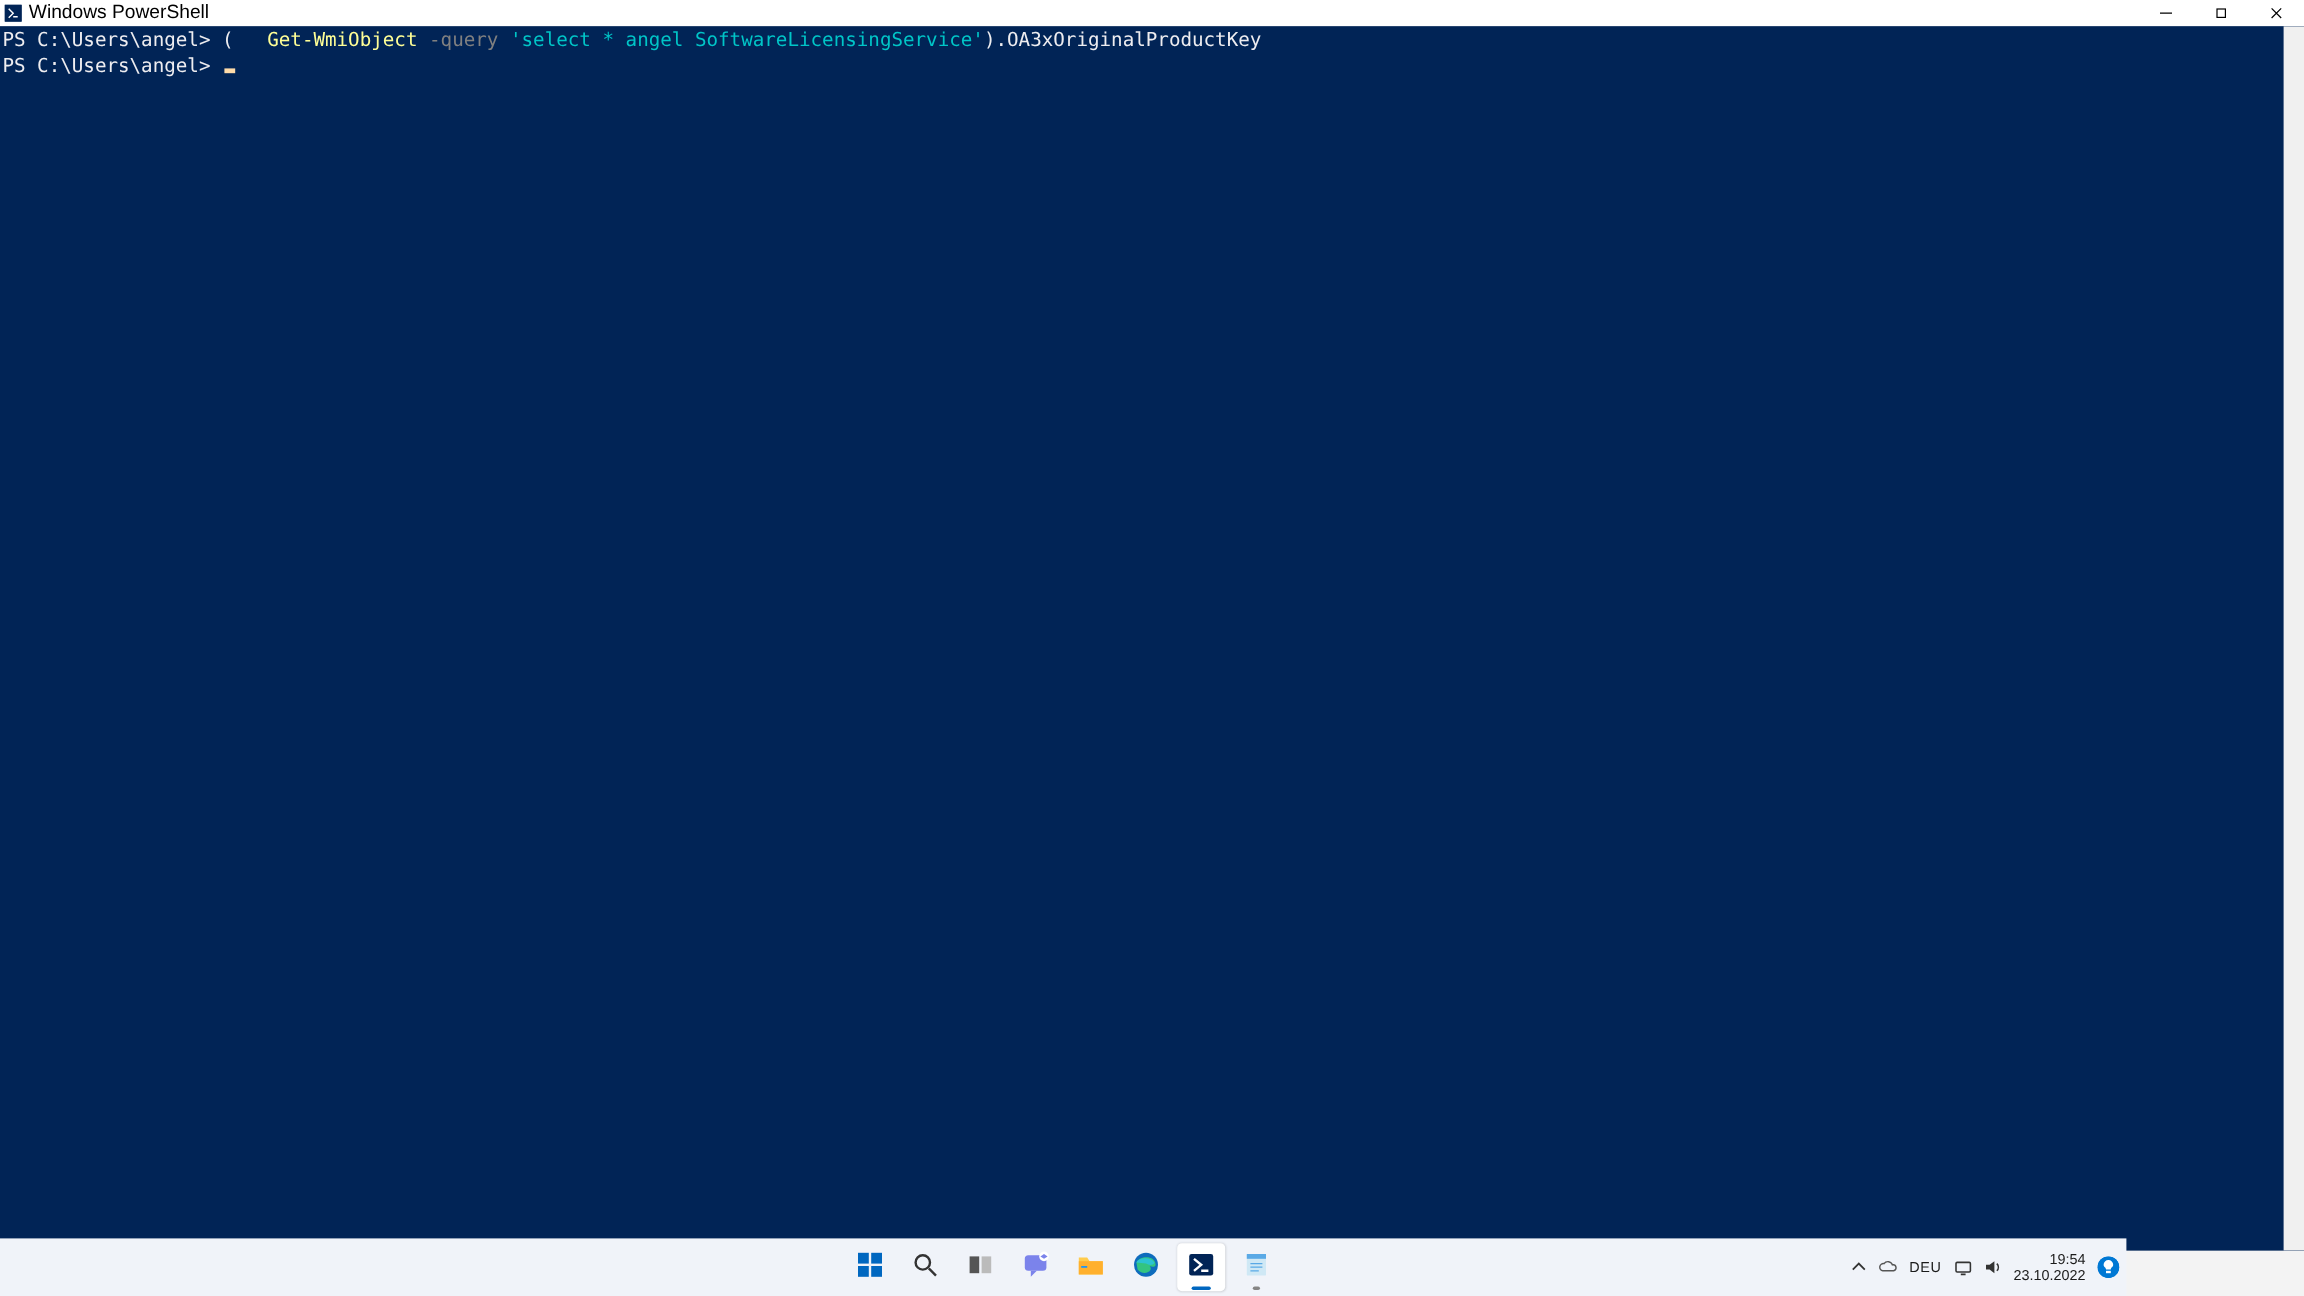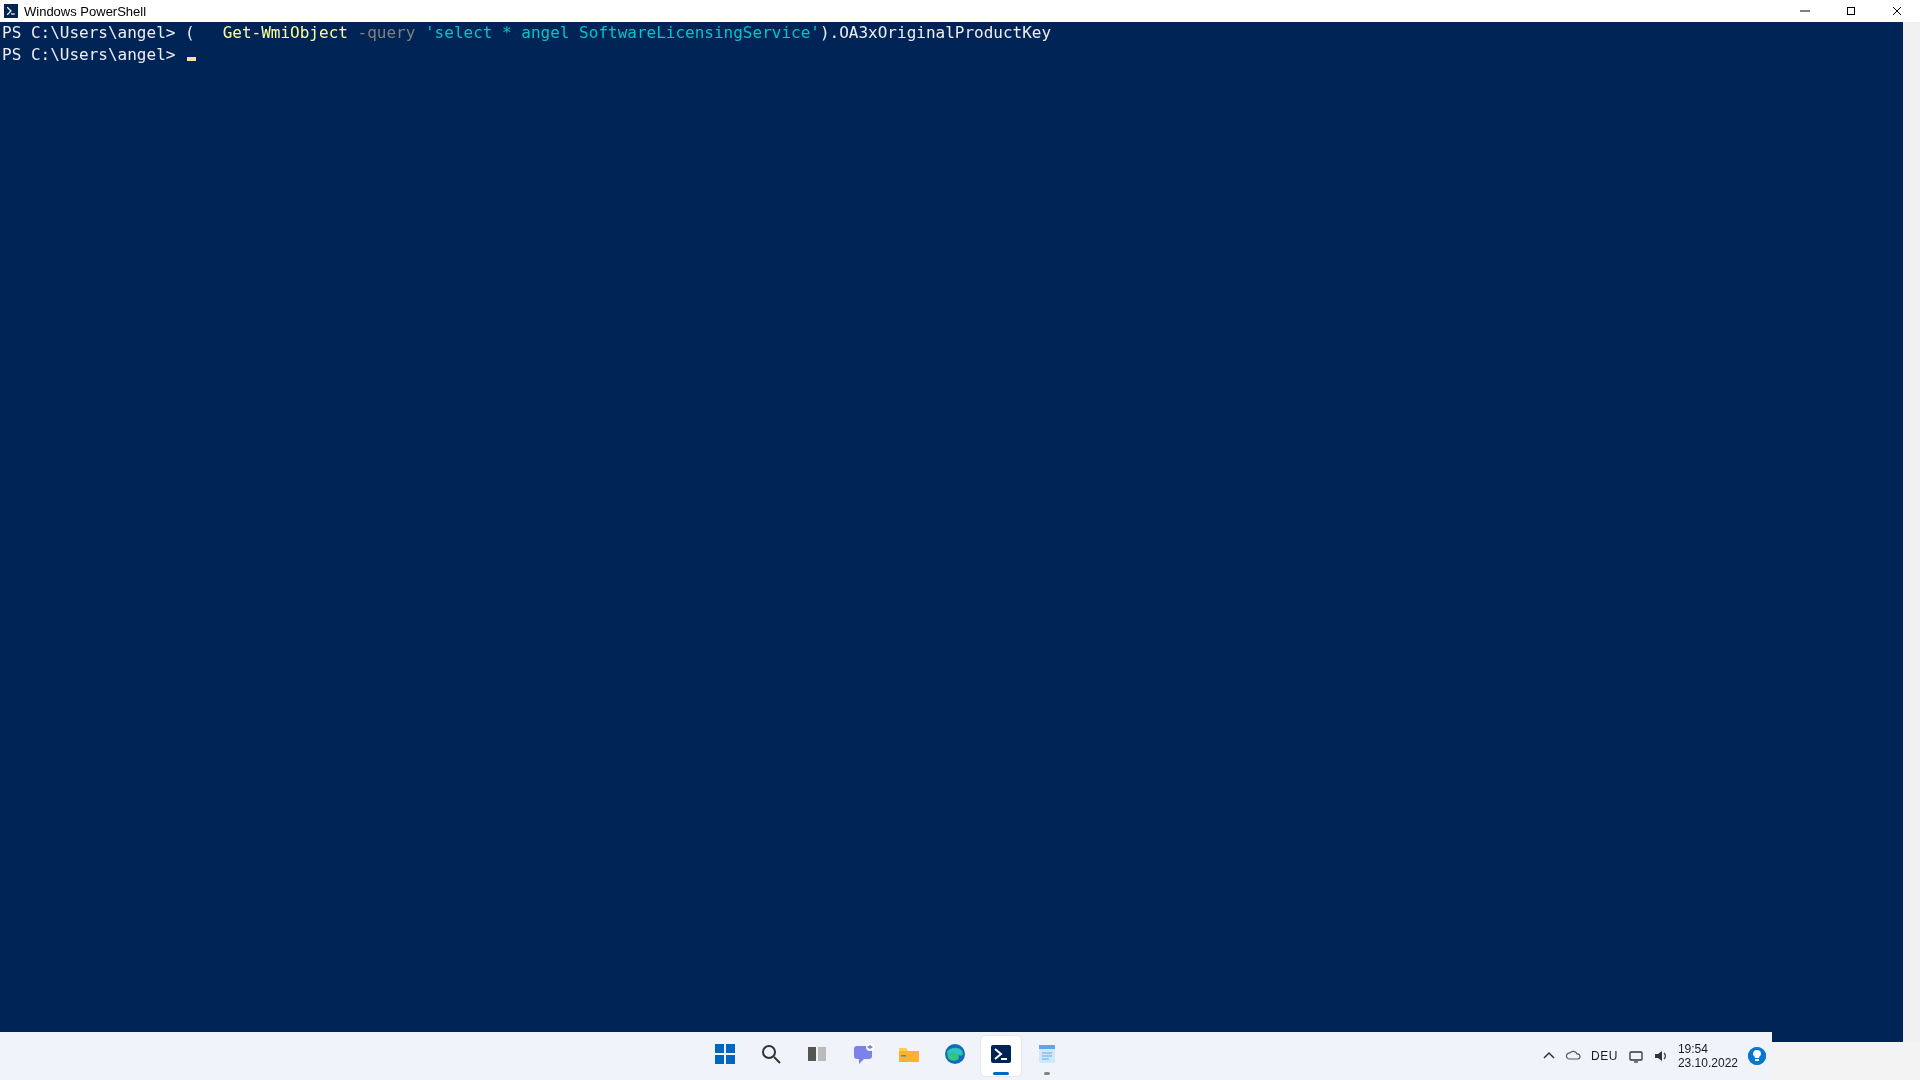--- a/index.html
+++ b/index.html
@@ -5,21 +5,21 @@
   * { margin:0; padding:0; box-sizing:border-box; }
   html,body { width:1920px; height:1080px; overflow:hidden; font-family:"Segoe UI",Tahoma,sans-serif; background:#f3f3f3; }
 
   
   .window { position:absolute; left:0; top:0; width:1920px; height:1042px; background:#012456; }
 
   .titlebar { height:22px; background:#ffffff; display:flex; align-items:center; justify-content:space-between; font-size:12px; color:#000; }
   .titlebar-left { display:flex; align-items:center; gap:6px; padding-left:4px; }
   .ps-icon { width:14px; height:14px; background:#012456; display:flex; align-items:center; justify-content:center; color:#fff; font-size:9px; font-weight:bold; border:1px solid #012456; }
   .ps-icon svg { width:14px; height:14px; }
-  .title-text { font-size:13px; }
+  .title-text { font-size:16px; }
   .titlebar-buttons { display:flex; height:100%; }
   .tb-btn { width:46px; height:22px; display:flex; align-items:center; justify-content:center; font-size:10px; color:#000; }
   .tb-btn svg { width:10px; height:10px; }
 
   .terminal { position:absolute; left:0; top:22px; right:0; bottom:0; background:#012456; font-family:Consolas,"Lucida Console",monospace; font-size:16px; line-height:22px; color:#eeedf0; white-space:pre; padding:0 2px; }
   .prompt   { color:#eeedf0;text-align:right; }
   .cmd-wh   { color:#eeedf0; }
   .cmd-yel  { color:#ffff96;margin-left:28px; }
   .cmd-gray { color:#808080;text-align:right; }
   .cmd-cyan { color:#00c5c7; }
@@ -31,21 +31,21 @@
   .task-center { position:absolute; left:50%; transform:translateX(-50%); display:flex; gap:6px; align-items:center; height:100%; }
   .task-btn { width:40px; height:40px; display:flex; align-items:center; justify-content:center; border-radius:4px; position:relative; }
   .task-btn.active::after { content:""; position:absolute; bottom:1px; left:50%; transform:translateX(-50%); width:16px; height:3px; background:#0067c0; border-radius:2px; }
   .task-btn.running::after { content:""; position:absolute; bottom:1px; left:50%; transform:translateX(-50%); width:6px; height:3px; background:#858585; border-radius:2px; }
   .task-btn.active { background:#ffffff; box-shadow:0 0 2px rgba(0,0,0,.15); }
 
   .tray { position:absolute; right:6px; top:0; height:100%; display:flex; align-items:center; gap:10px; font-size:12px; color:#1b1b1b; }
   .tray-icons { display:flex; align-items:center; gap:8px; }
   .tray-ico { width:16px; height:16px; display:flex; align-items:center; justify-content:center; }
   .lang { font-size:12px; letter-spacing:.5px; }
-  .clock { text-align:left; font-size:12px; line-height:14px; }
+  .clock { text-align:right; font-size:12px; line-height:14px; }
   .tip { width:18px; height:18px; background:#0078d4; border-radius:50%; color:#fff; display:flex; align-items:center; justify-content:center; font-size:12px; font-weight:bold; }
 
   
   .ic-start svg,.ic svg { width:24px; height:24px; }
 </style>
 </head>
 <body>
 
 <div class="window">
 

